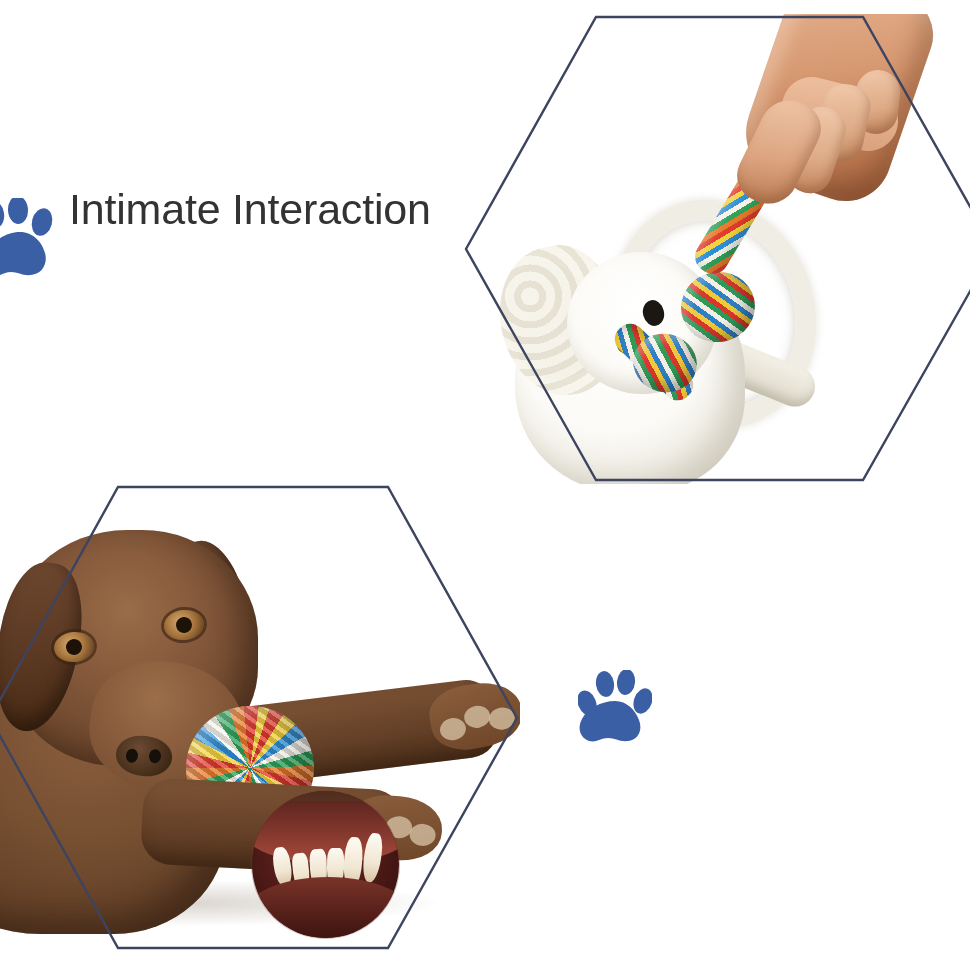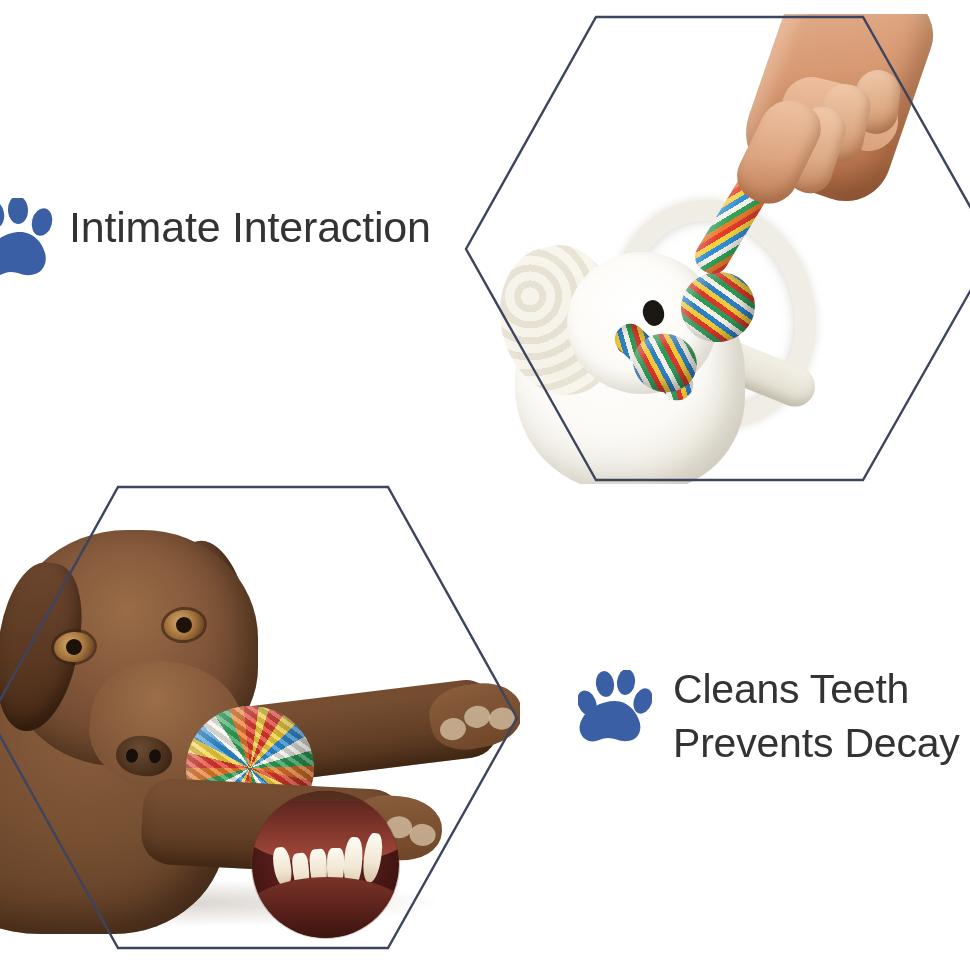--- a/index.html
+++ b/index.html
@@ -429,21 +429,21 @@
     position: absolute;
     color: #333333;
     font-family: "Liberation Sans", sans-serif;
     font-weight: 400;
     letter-spacing: -0.2px;
     white-space: nowrap;
   }
   .text-line { display: block; }
   #text-top {
     left: 69px;
-    top: 200px;
+    top: 182px;
     font-size: 43px;
     line-height: 55px;
   }
   #text-bottom {
     left: 673px;
     top: 662px;
     font-size: 41px;
     line-height: 54px;
   }
 </style>
@@ -562,18 +562,14 @@
         <ellipse cx="65" cy="31" rx="9" ry="13" transform="rotate(20 65 31)"></ellipse>
         <path d="M37 31c12 0 20 9 24 19 4 10-1 20-11 21-8 1-13-3-20-3-7 0-12 5-19 3-9-3-12-13-7-22 5-10 19-18 33-18z"></path>
       </g>
     </svg>
   </div>
 
   <div class="text-block" id="text-top">
     <span class="text-line">Intimate Interaction</span>
   </div>
 
-  <div class="text-block" id="text-bottom">
-    <span class="text-line">Cleans Teeth</span>
-    <span class="text-line">Prevents Decay</span>
-  </div>
 
 </div>
 
 </body></html>

